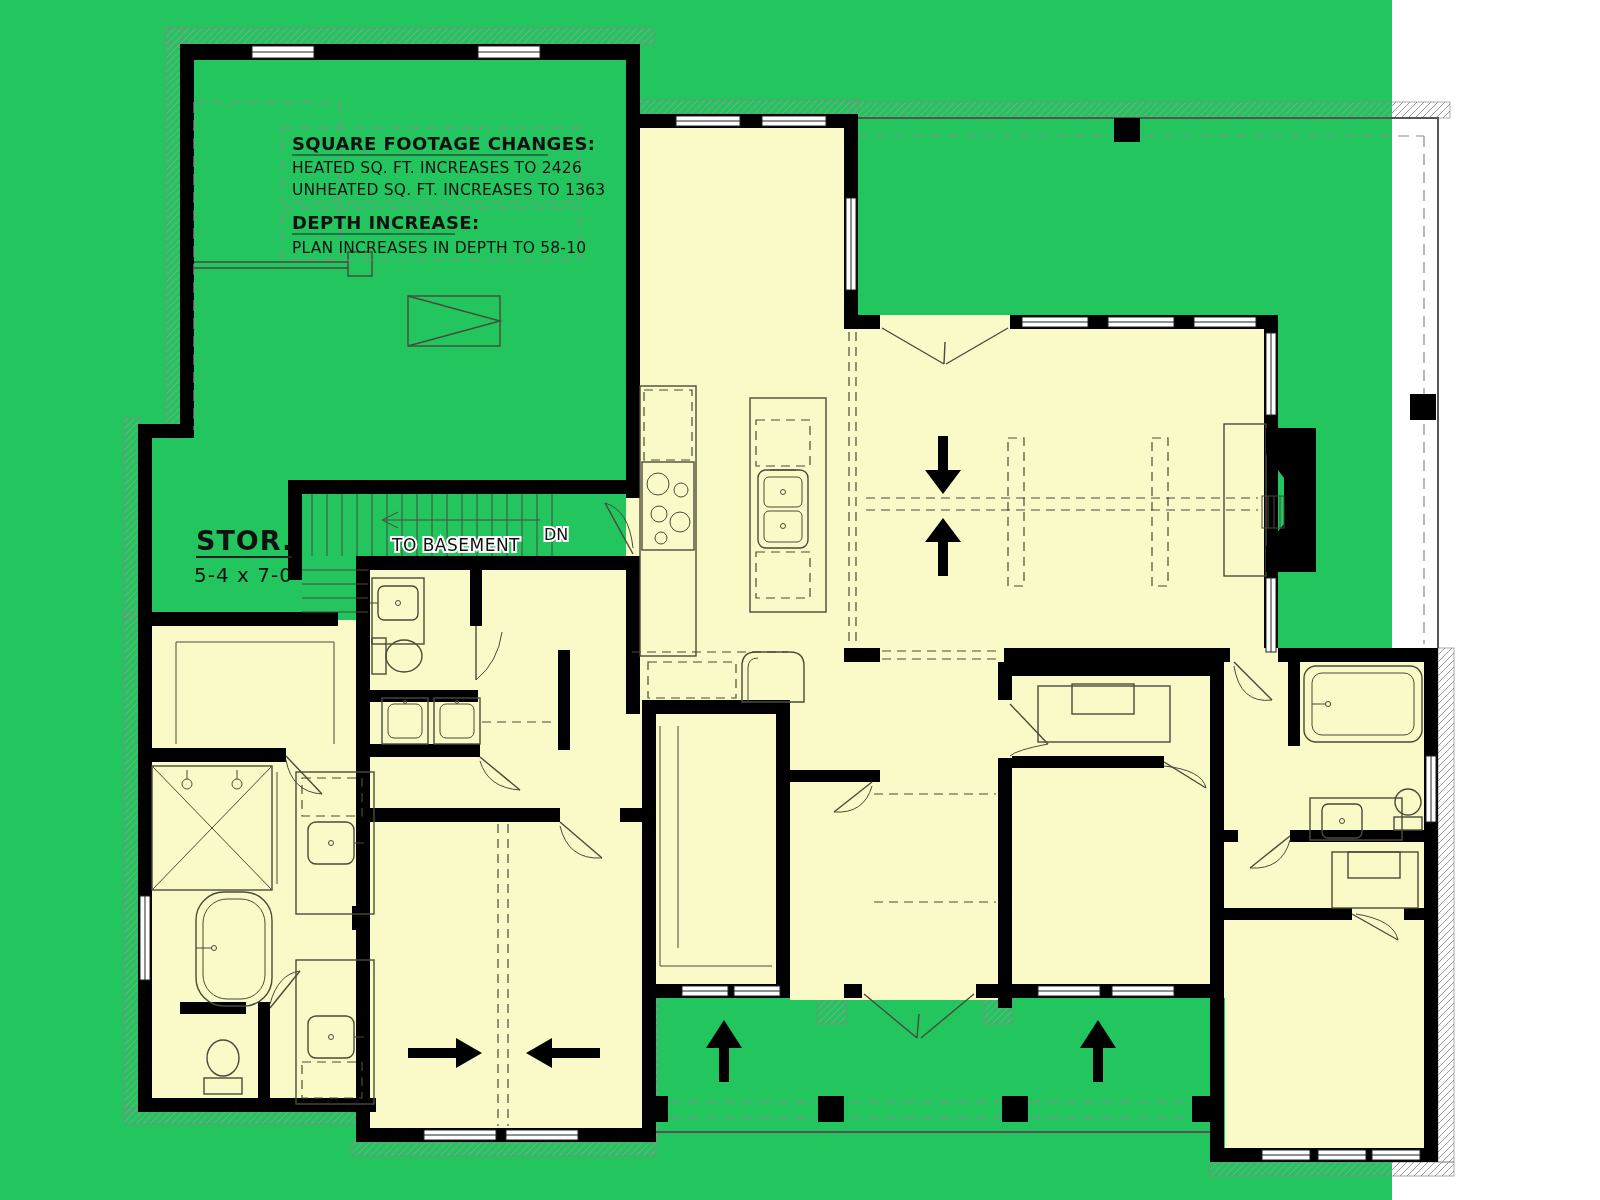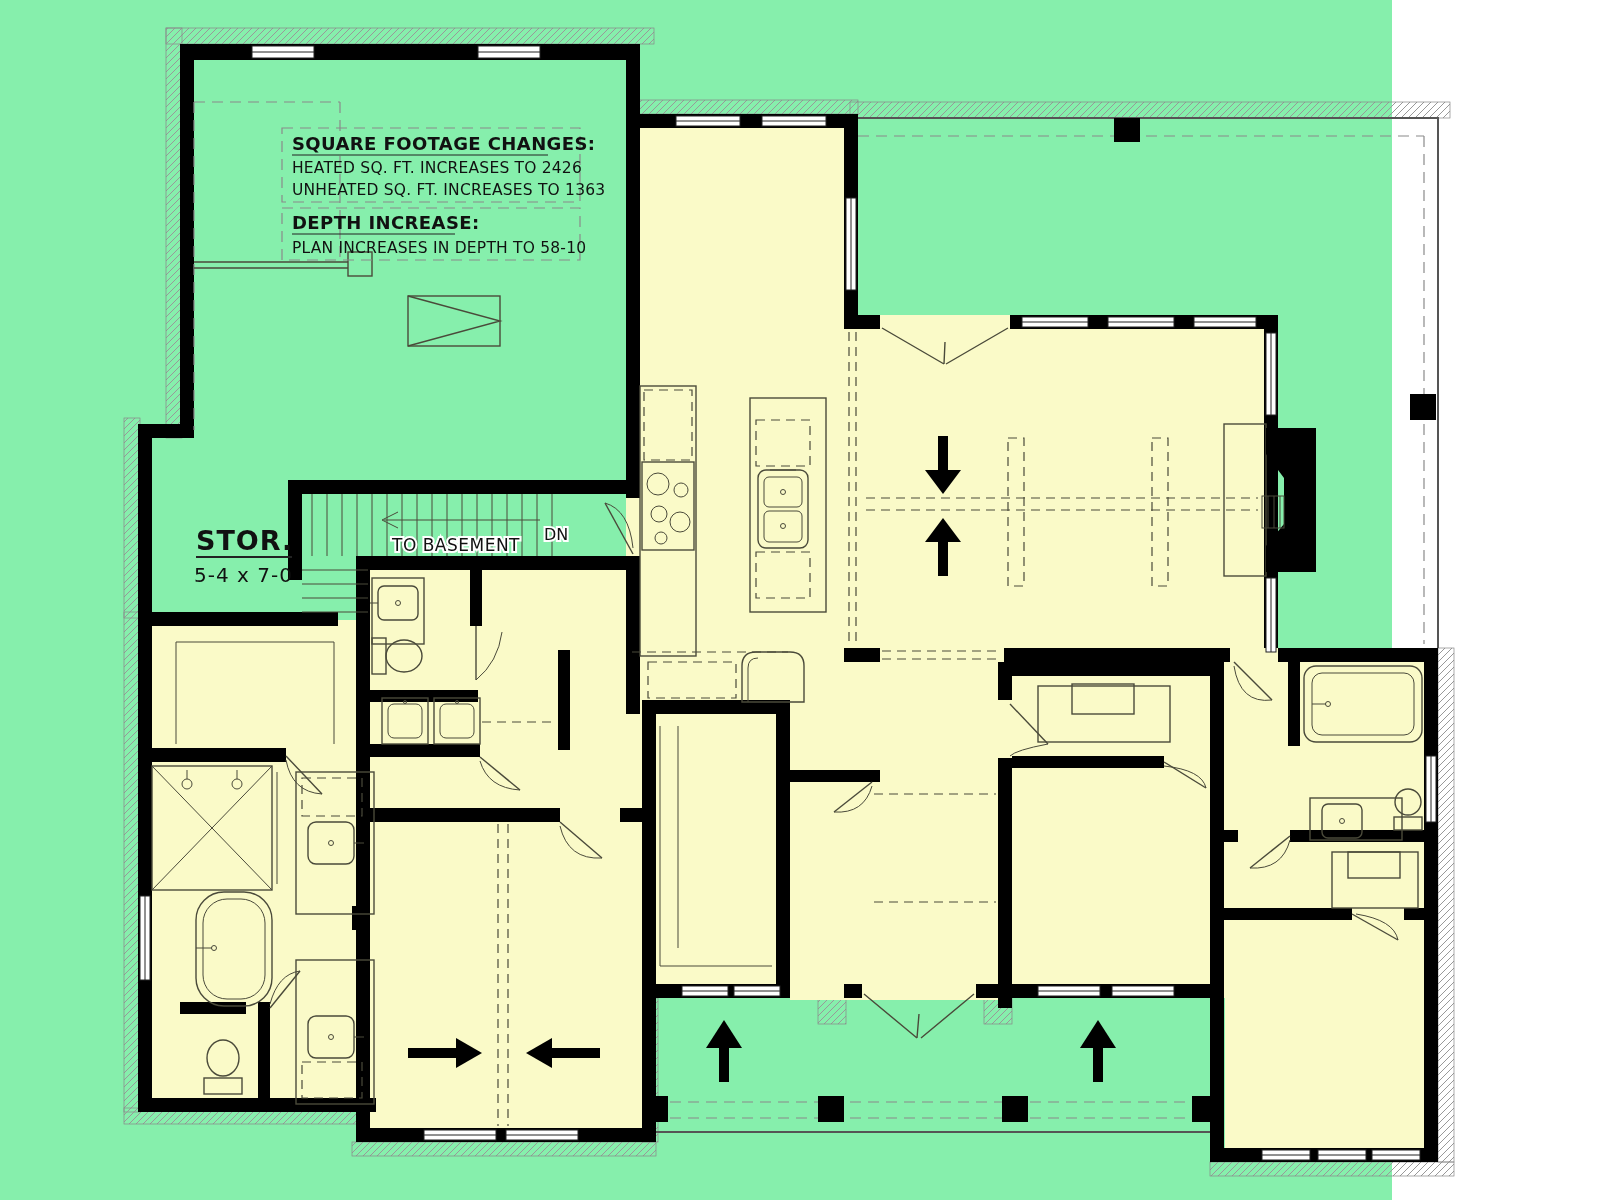--- a/index.html
+++ b/index.html
@@ -1,16 +1,16 @@
 <!DOCTYPE html>
 <html style="--heated_fill: #FAFAC8; --unheated_fill: #FFFFFF; --wall: #000000; --fixture_line: #4A4A3A; --dash_gray: #8A8A8A; --hatch: #9A9A9A;"><head>
 <meta charset="utf-8">
 <style>
   html,body{margin:0;padding:0;background:#fff;width:1600px;height:1200px;overflow:hidden}
-  #plan{position:relative;width:1392px;height:1200px;background:#86efac}
+  #plan{position:relative;width:1392px;height:1200px;background:#22c55e}
   svg{display:block}
   .room{fill:var(--heated_fill,#FAFAC8)}
   .wall{fill:var(--wall,#000000)}
   .carve{fill:var(--heated_fill,#FAFAC8)}
   .win{fill:#ffffff;stroke:#222;stroke-width:1}
   .winline{stroke:#222;stroke-width:1}
   .thin{stroke:var(--fixture_line,#4A4A3A);stroke-width:1.4;fill:none}
   .thin2{stroke:var(--fixture_line,#4A4A3A);stroke-width:1;fill:none}
   .dashG{stroke:var(--dash_gray,#8A8A8A);stroke-width:1.2;fill:none;stroke-dasharray:11 7}
   .dashO{stroke:var(--fixture_line,#4A4A3A);stroke-width:1.2;fill:none;stroke-dasharray:9 6}

